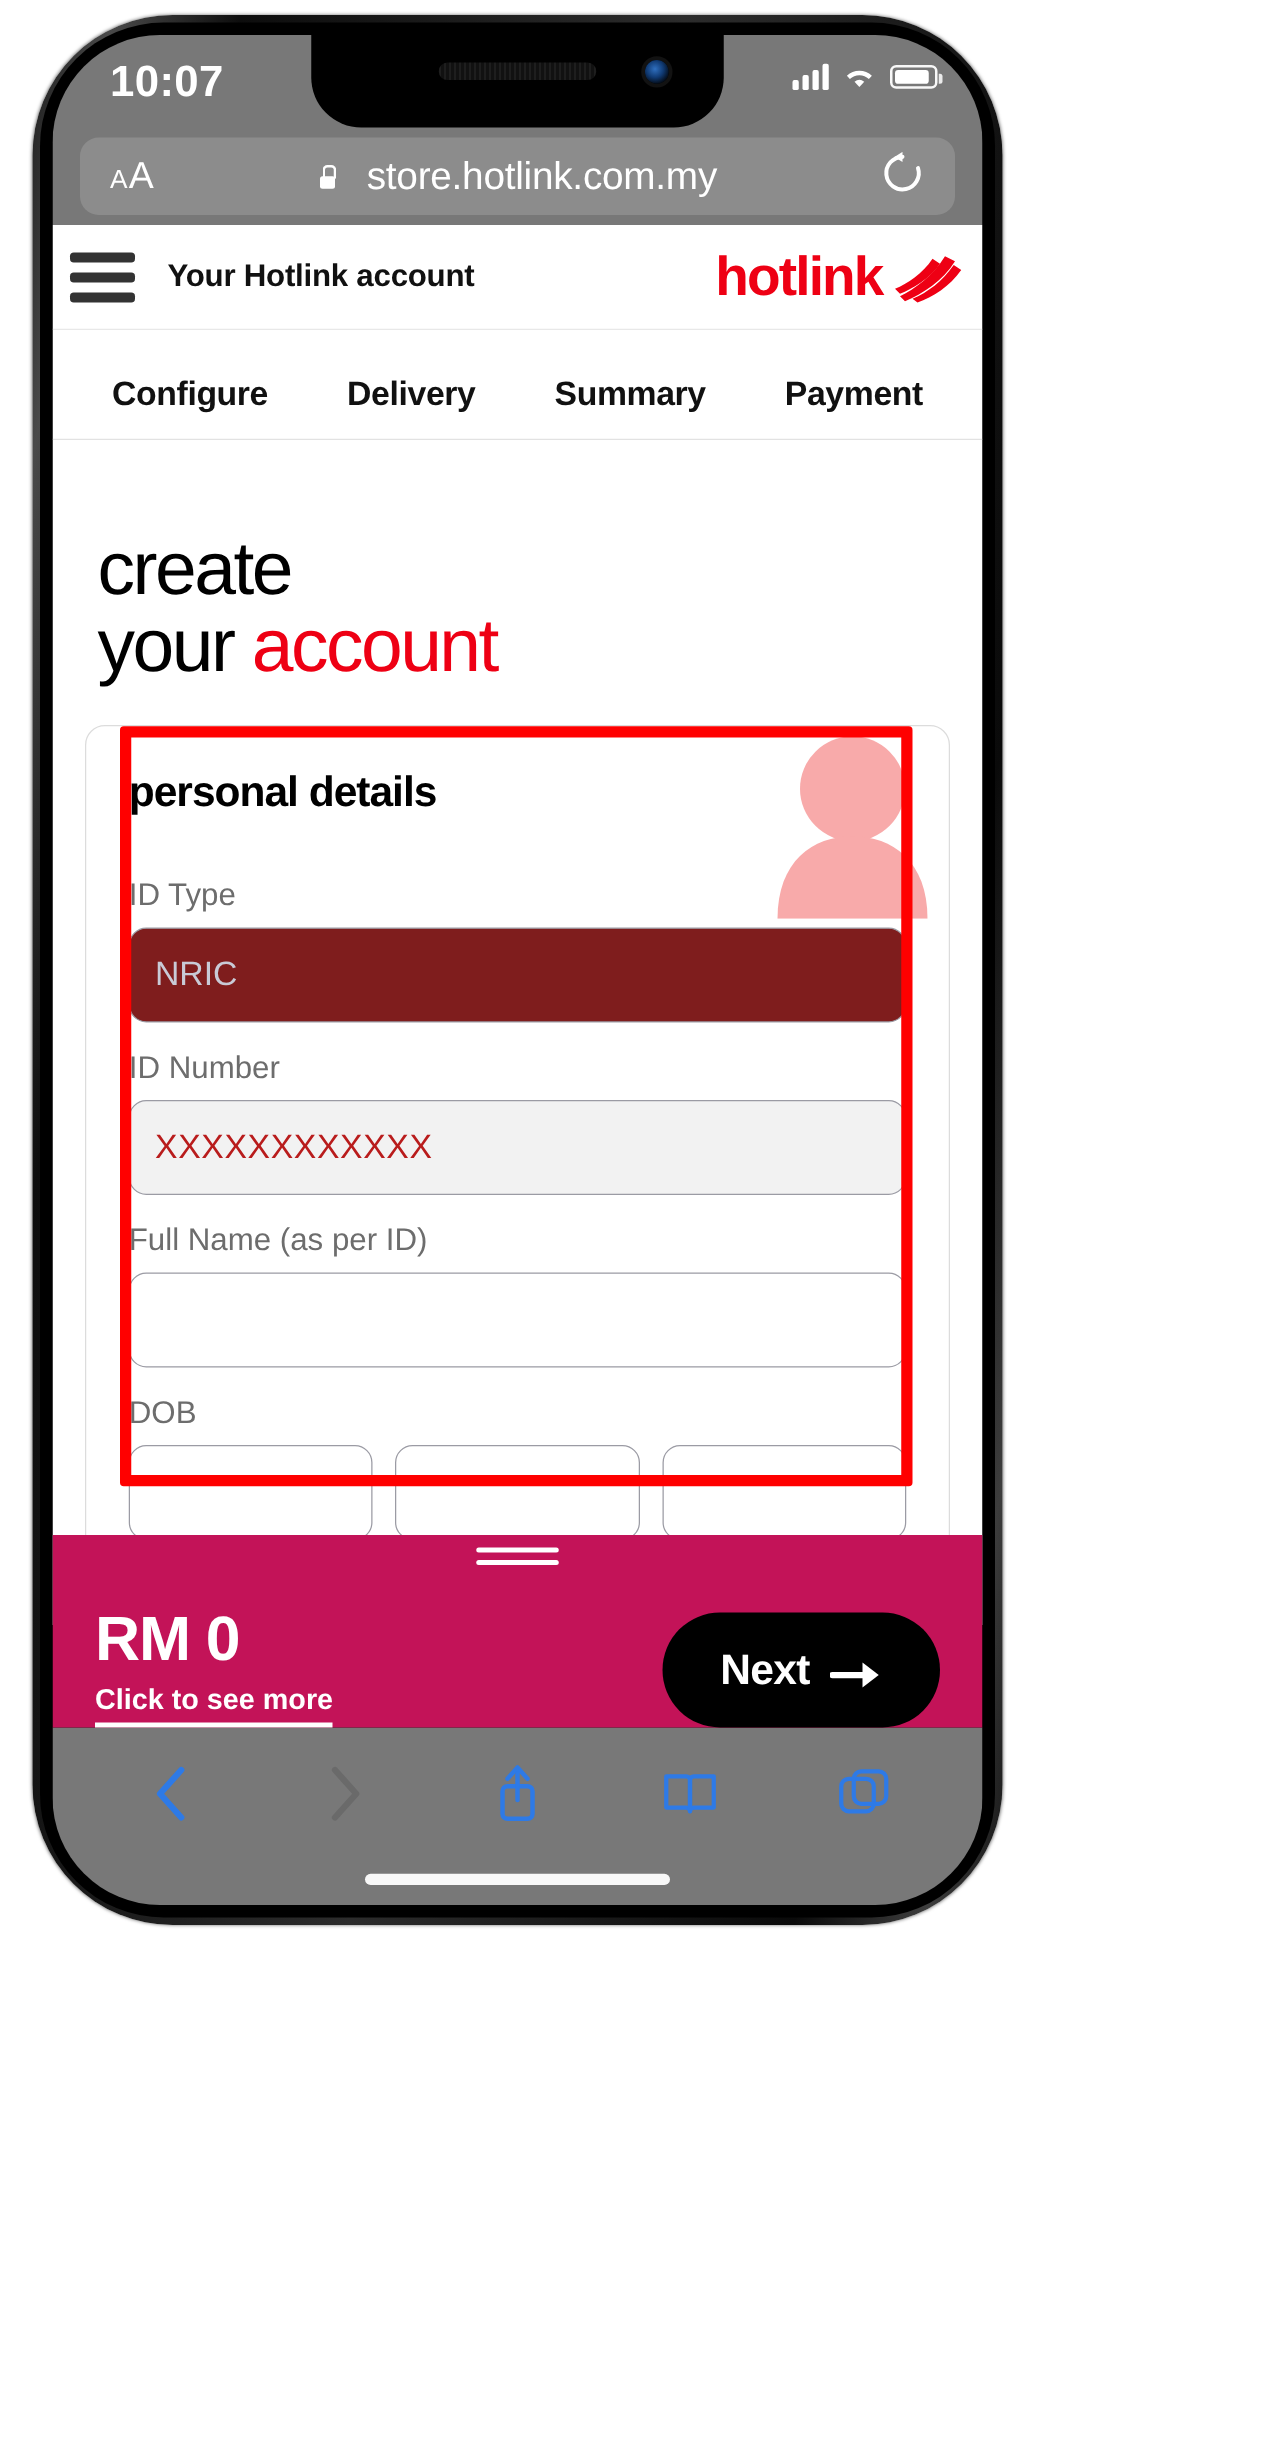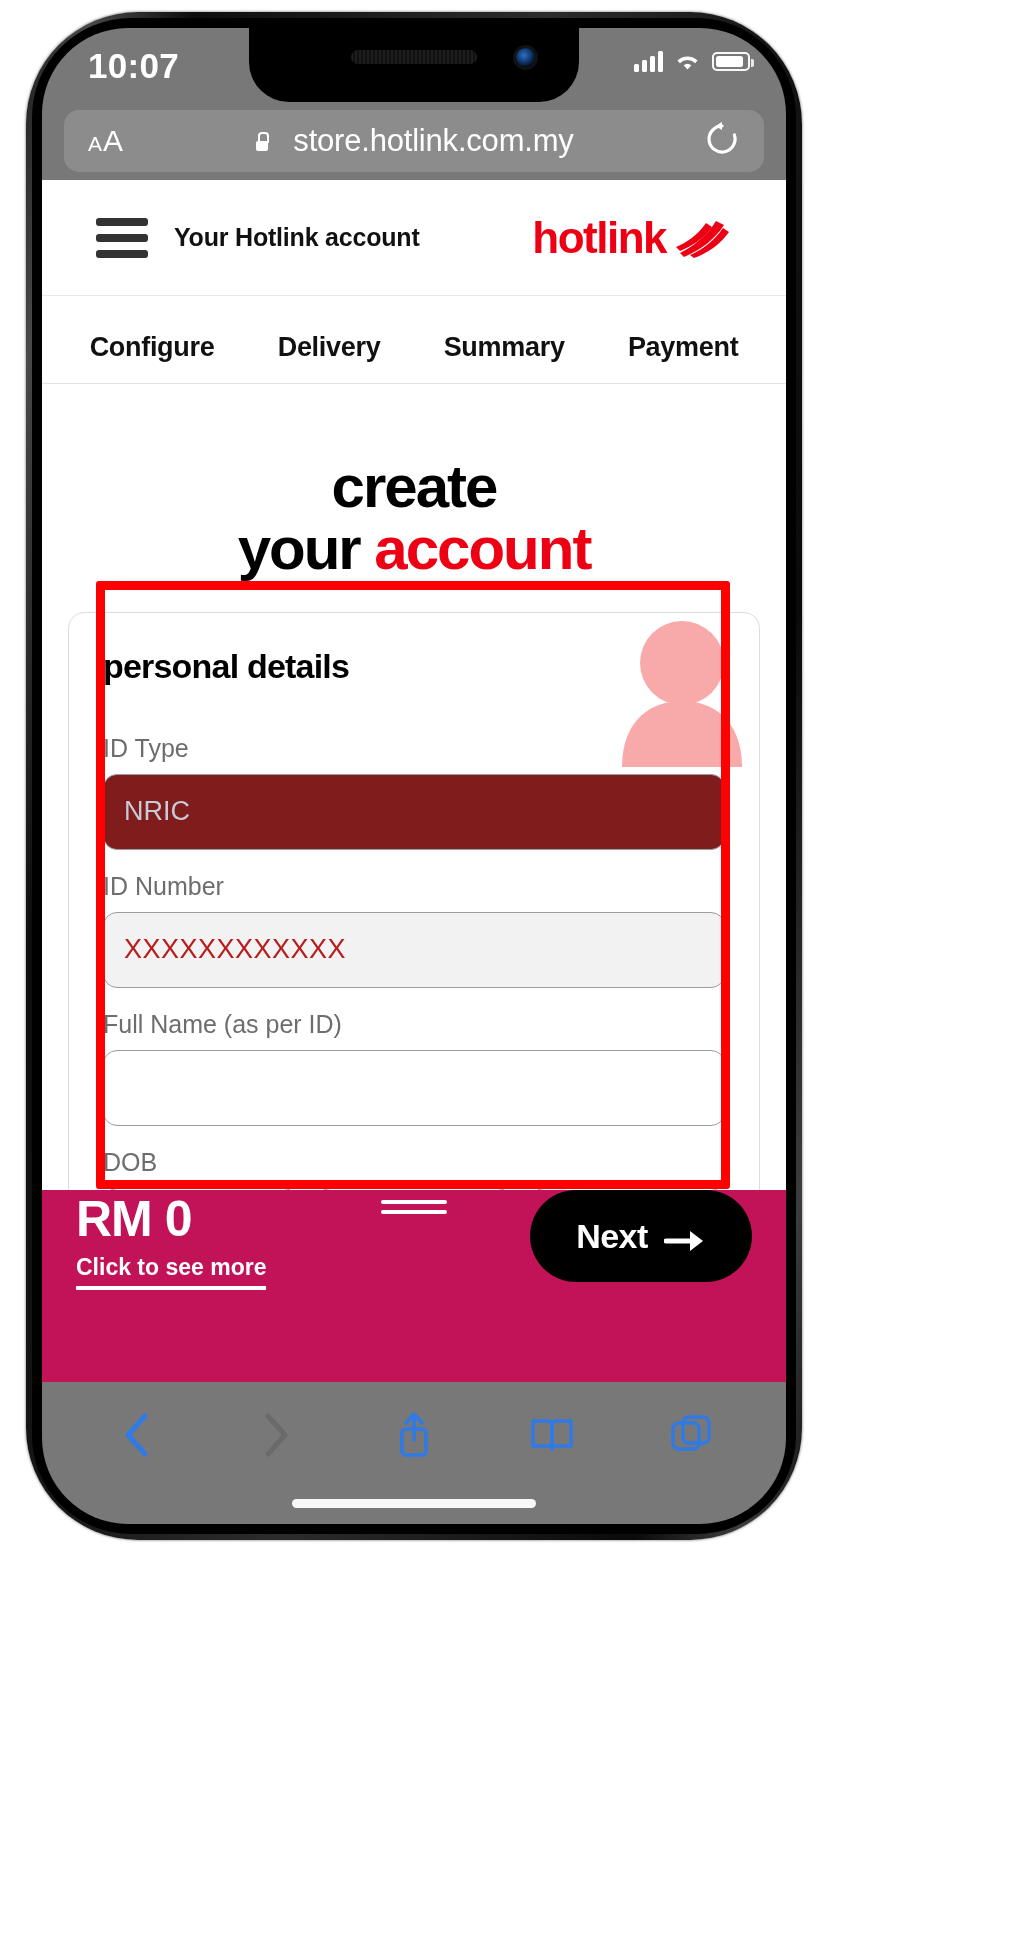--- a/index.html
+++ b/index.html
@@ -112,38 +112,38 @@
   .lock::after{ content:""; position:absolute; left:4px; top:0; width:7px; height:9px; border:2.4px solid #fff; border-bottom:0; border-radius:4px 4px 0 0; }
   .url-text { color:#fff; font-size:31px; font-weight:400; letter-spacing:-.2px; }
   .reload { position:absolute; right:26px; top:50%; transform:translateY(-50%); color:#fff; }
 
   
   .page {
     position:absolute; left:0; top:152px; right:0; bottom:224px;
     background:#fff; overflow:hidden;
   }
   .site-header {
-    height:116px; display:flex; align-items:center; padding:0 54px;
+    height:84px; display:flex; align-items:center; padding:0 14px;
     border-bottom:1px solid #e8e8e8;
   }
   .hamburger { width:52px; display:flex; flex-direction:column; gap:8px; cursor:pointer; }
   .hamburger span { display:block; height:8px; background:#333; border-radius:3px; }
   .acct-title { margin-left:26px; font-size:25px; font-weight:700; color:#111; letter-spacing:-.2px; }
   .brand { margin-left:auto; display:flex; align-items:center; gap:10px; }
   .brand-word { font-size:44px; font-weight:800; color:#ee0014; letter-spacing:-1.5px; }
   .brand-mark { width:56px; height:42px; }
 
   .steps {
     height:88px; display:flex; align-items:center; justify-content:space-around;
     padding:0 16px; border-bottom:1px solid #e2e2e2;
   }
   .step { font-size:27px; font-weight:700; color:#111; letter-spacing:-.3px; cursor:pointer;margin-top:16px; }
 
   .hero { padding:72px 36px 10px 36px; }
-  .hero h1 { font-size:60px; line-height:1.03; font-weight:700; letter-spacing:-2px; color:#000;text-align:center; }
+  .hero h1 { font-size:60px; line-height:1.03; font-weight:400; letter-spacing:-2px; color:#000; }
   .hero .red { color:#ee0014; }
 
   .card-wrap { padding: 22px 26px 0 26px; }
   .card {
     border:1px solid #dcdcdc; border-radius:16px; background:#fff;
     padding: 34px 34px 30px 34px; position:relative; overflow:hidden;
   }
   .avatar-deco { position:absolute; right:12px; top:4px; width:130px; height:150px; opacity:1; }
   .card h2 { font-size:34px; font-weight:800; color:#000; letter-spacing:-.8px; margin-bottom:48px; }
 
@@ -160,23 +160,23 @@
   .dob-row .ctl { flex:1; }
 
   
   .annot {
     position:absolute; left:96px; top:581px; width:634px; height:608px;
     border:9px solid #ff0000; border-radius:3px; z-index:30; pointer-events:none;
   }
 
   
   .sticky {
-    position:absolute; left:0; right:0; bottom:142px; height:192px;
+    position:absolute; left:0; right:0; bottom:142px; height:154px;
     background:#c31358; z-index:25;
-    display:flex; align-items:flex-start; padding:0 34px;gap:18px;
+    display:flex; align-items:flex-end; padding:0 34px;gap:18px;
   }
   .grabber {
     position:absolute; left:50%; transform:translateX(-50%); top:10px;
     width:66px;
   }
   .grabber i { display:block; height:4px; background:#fff; border-radius:3px; margin-bottom:6px; }
   .sticky-left { display:flex; flex-direction:column; gap:6px; }
   .price { font-size:50px; font-weight:800; color:#fff; letter-spacing:-1px; }
   .seemore { font-size:23px; font-weight:800; color:#fff; border-bottom:4px solid #fff; padding-bottom:5px; display:inline-block; cursor:pointer; }
   .next-btn {

